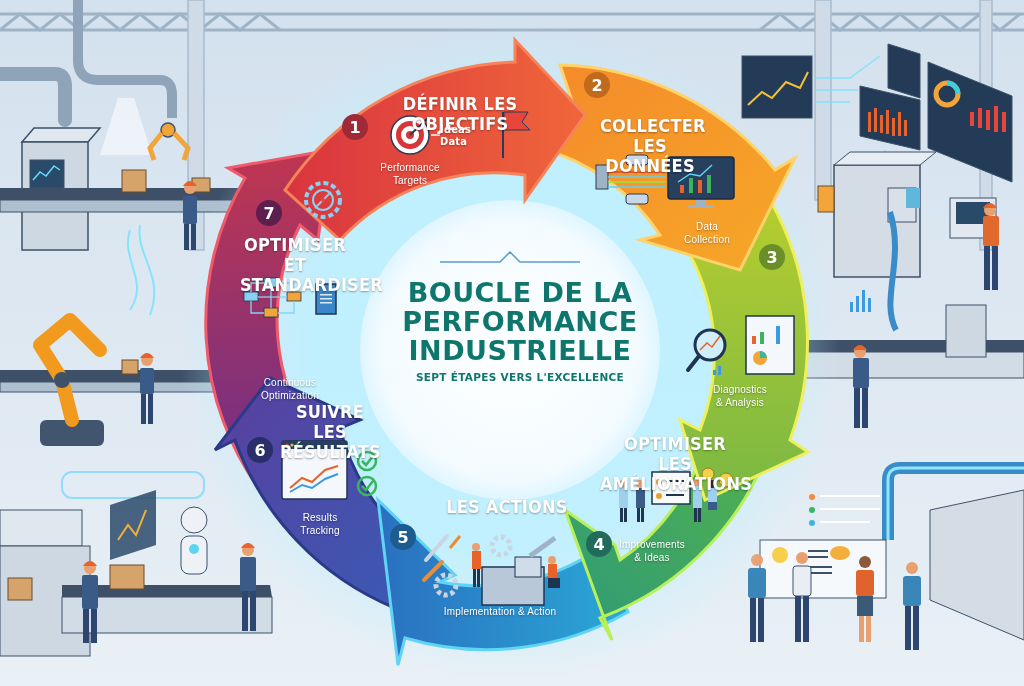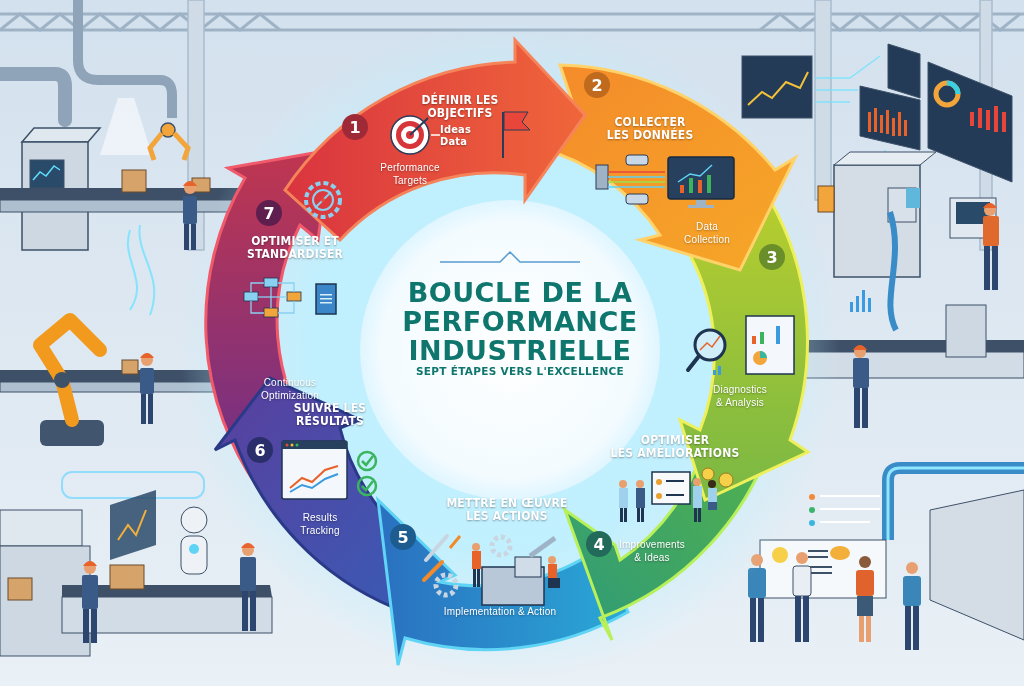--- a/index.html
+++ b/index.html
@@ -14,38 +14,38 @@
   .label {
     position: absolute;
     text-align: center;
     color: #ffffff;
     font-family: "DejaVu Sans", "Liberation Sans", sans-serif;
     font-weight: bold;
     line-height: 1.1;
     text-shadow: 0 1px 2px rgba(0,0,0,0.35);
     letter-spacing: 0.2px;
   }
-  .step-title { font-size: 12px; font-stretch: condensed; }
+  .step-title { font-size: 18px; font-stretch: condensed; }
   .step-sub { font-size: 10px; font-weight: normal; font-family: "Liberation Sans", sans-serif; margin-top: 2px; }
   .num {
     position: absolute;
     width: 26px; height: 26px; border-radius: 50%;
     color: #fff; font-weight: bold; font-size: 16px;
     display: flex; align-items: center; justify-content: center;
     font-family: "DejaVu Sans", sans-serif;
   }
   .center {
     position: absolute;
     left: 380px; top: 278px; width: 280px;
     text-align: center;
     color: #0f766e;
     font-family: "DejaVu Sans", sans-serif;
   }
   .center .t1 { font-size: 27px; font-weight: bold; line-height: 1.08; letter-spacing: 0.5px; }
-  .center .t2 { font-size: 10.5px; font-weight: bold; letter-spacing: 0.3px; }
+  .center .t2 { font-size: 10.5px; font-weight: bold; margin-top: 6px; letter-spacing: 0.3px; }
 </style>
 </head>
 <body>
 
 <div class="stage">
 
   <svg class="bg" width="1024" height="686" viewBox="0 0 1024 686">
     <defs>
       <linearGradient id="skyg" x1="0" y1="0" x2="0" y2="1">
         <stop offset="0" stop-color="#d3e1ee"></stop>
@@ -512,21 +512,20 @@
   <div class="label" style="left:600px; top:434px; width:150px;">
     <div class="step-title">OPTIMISER</div>
     <div class="step-title">LES AMÉLIORATIONS</div>
   </div>
   <div class="label" style="left:612px; top:537px; width:80px;">
     <div class="step-sub">Improvements</div>
     <div class="step-sub">&amp; Ideas</div>
   </div>
 
   <div class="label" style="left:442px; top:497px; width:130px;">
-    <div class="step-title">METTRE EN ŒUVRE</div>
     <div class="step-title">LES ACTIONS</div>
   </div>
   <div class="label" style="left:430px; top:604px; width:140px;">
     <div class="step-sub">Implementation &amp; Action</div>
   </div>
 
   <div class="label" style="left:280px; top:402px; width:100px;">
     <div class="step-title">SUIVRE LES</div>
     <div class="step-title">RÉSULTATS</div>
   </div>

